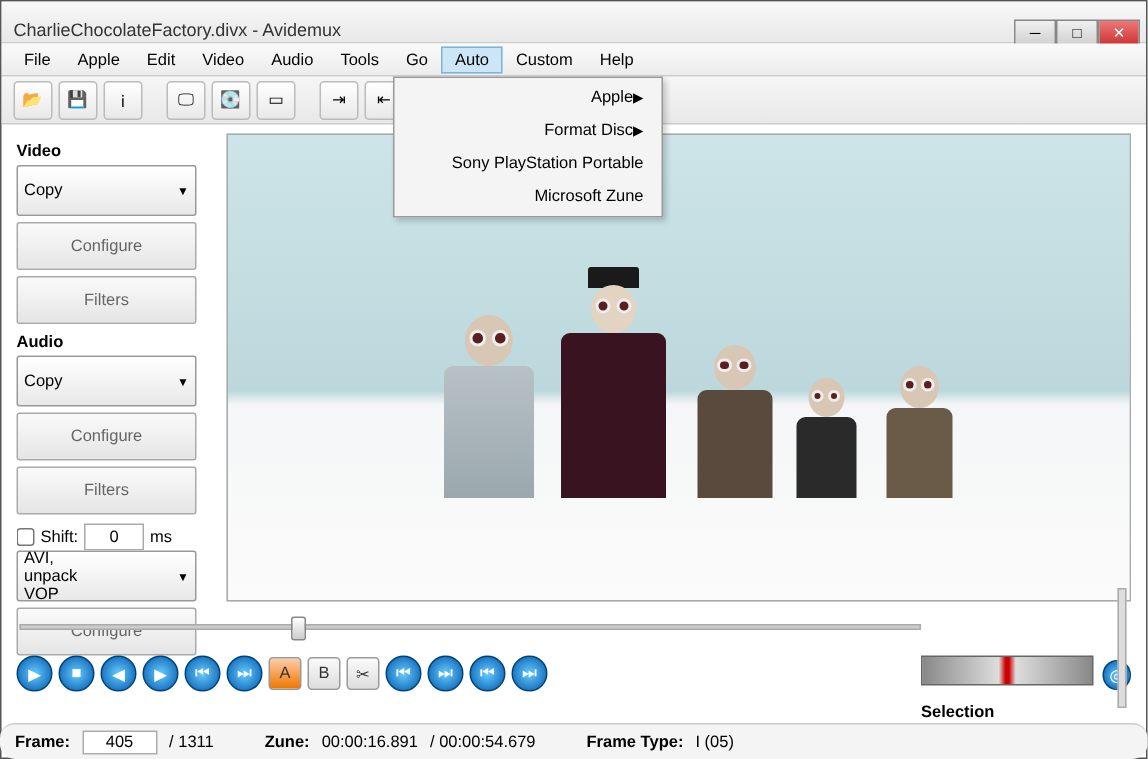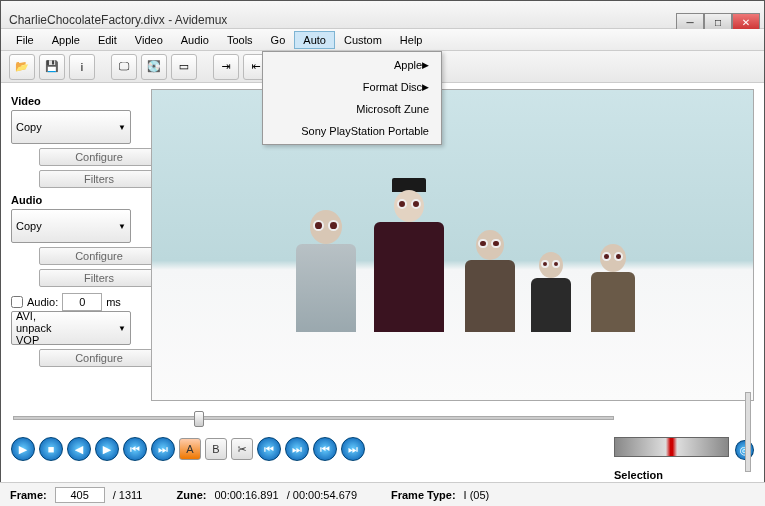--- a/index.html
+++ b/index.html
@@ -16,21 +16,21 @@
 .dditem { padding: 5px 10px; cursor: pointer; display: flex; justify-content: flex-end; align-items: center; }
 .submenu-arrow { font-size: 9px; }
 .toolbar { height: 32px; background: linear-gradient(#f6f6f6,#e8e8e8); border-bottom: 1px solid #ccc; display: flex; align-items: center; padding: 0 8px; gap: 4px; }
 .tbtn { width: 26px; height: 26px; border: 1px solid #bbb; background: linear-gradient(#fff,#e8e8e8); border-radius: 3px; display: flex; align-items: center; justify-content: center; cursor: pointer; }
 .tsep { width: 8px; }
 .mainrow { display: flex; height: 320px; }
 .sidebar { width: 150px; padding: 6px 10px; }
 .sectlabel { font-weight: bold; margin: 6px 0 3px; }
 .combo { width: 120px; height: 20px; border: 1px solid #999; background: linear-gradient(#fff,#e8e8e8); padding: 16px 4px; display: flex; align-items: center; justify-content: space-between; cursor: pointer; border-radius: 2px; gap: 45px; }
 .combo .arrow { font-size: 8px; }
-.sidebtn { width: 120px; height: 18px; border: 1px solid #aaa; background: linear-gradient(#fafafa,#e5e5e5); border-radius: 2px; display: flex; align-items: center; justify-content: center; cursor: pointer; margin-top: 4px; color: #666; margin-left: 28px; }
+.sidebtn { width: 120px; height: 32px; border: 1px solid #aaa; background: linear-gradient(#fafafa,#e5e5e5); border-radius: 2px; display: flex; align-items: center; justify-content: center; cursor: pointer; margin-top: 4px; color: #666; }
 .shiftrow { display: flex; align-items: center; gap: 4px; margin-top: 6px; }
 .shiftrow input[type=checkbox] { width: 12px; height: 12px; }
 .spinner { width: 40px; height: 18px; border: 1px solid #aaa; text-align: center; }
 .videopane { flex: 1; background: #c9e0e4; position: relative; border: 1px solid #aaa; margin: 6px 10px 2px 0; }
 .scene { position:absolute; inset:0; background: linear-gradient(#cde4e8 0%, #bcd8dc 55%, #f5f6f7 58%, #fbfbfb 100%); }
 .person { position:absolute; bottom:22%; display:flex; flex-direction:column; align-items:center; }
 .head { border-radius:50%; background:#d8c7b5; position:relative; }
 .glasses { position:absolute; top:30%; left:10%; width:80%; display:flex; justify-content:space-between; }
 .lens { width:42%; aspect-ratio:1; border-radius:50%; border:2px solid #eee; background:#5a1f1f; }
 .body { width:100%; border-radius:6px 6px 0 0; }
@@ -38,21 +38,21 @@
 .track { flex: 1; height: 4px; background: #ccc; border: 1px solid #aaa; position: relative; }
 .thumb { position: absolute; left: 30%; top: -6px; width: 10px; height: 16px; background: linear-gradient(#fff,#ccc); border: 1px solid #888; border-radius: 2px; }
 .controlsrow { display: flex; padding: 4px 10px; align-items: flex-start; gap: 6px; }
 .playbtns { display: flex; gap: 4px; flex: 1; align-items: center; }
 .pbtn { width: 24px; height: 24px; border-radius: 50%; background: radial-gradient(#6cf,#05a); border: 1px solid #047; display: flex; align-items: center; justify-content: center; color: #fff; font-size: 10px; cursor: pointer; }
 .pbtn.sq { border-radius: 3px; background: linear-gradient(#fafafa,#ddd); color: #333; width: 22px; height: 22px; border: 1px solid #999; }
 .rightcol { width: 140px; }
 .jog { width: 120px; height: 20px; background: linear-gradient(to right, #888,#ddd 45%, #c00 49%, #c00 51%, #ddd 55%, #888); border: 1px solid #666; margin-bottom: 6px; }
 .selrow { display: flex; align-items: center; gap: 6px; margin-top: 3px; }
 .selval { width: 60px; height: 16px; border: 1px solid #aaa; background: #f8f8f8; text-align: center; font-size: 10px; display: flex; align-items: center; justify-content: center; }
-.statusbar { position: absolute; bottom: 0; left: 0; right: 0; height: 24px; border-top: 1px solid #ccc; background: #f4f4f4; display: flex; align-items: center; padding: 0 10px; gap: 8px; }
+.statusbar { position: absolute; bottom: 0; left: 0; right: 0; height: 24px; border-top: 1px solid #ccc; background: #f4f4f4; display: flex; align-items: center; padding: 0 10px; gap: 8px; border-radius: 10px; }
 .statusbar b { font-weight: bold; }
 .frameinput { width: 50px; height: 16px; border: 1px solid #aaa; text-align: center; padding: 0 2px; }
 .vscroll { position: absolute; right: 14px; top: 392px; width: 6px; height: 80px; background: #ddd; border: 1px solid #aaa; }
 </style>
 </head>
 <body>
 
 <div class="titlebar">
   <span class="title">CharlieChocolateFactory.divx - Avidemux</span>
   <div class="winbtns">
@@ -77,24 +77,24 @@
   <div class="dropdown">
     <div class="dditem">
       <span>Apple</span>
       <span class="submenu-arrow">▶</span>
     </div>
     <div class="dditem">
       <span>Format Disc</span>
       <span class="submenu-arrow">▶</span>
     </div>
     <div class="dditem">
+      <span>Sony PlayStation Portable</span>
+    </div>
+    <div class="dditem">
       <span>Microsoft Zune</span>
-    </div>
-    <div class="dditem">
-      <span>Sony PlayStation Portable</span>
     </div>
   </div>
 </div>
 
 <div class="toolbar">
   <div class="tbtn">
       <span>📂</span>
     </div>
   <div class="tbtn">
       <span>💾</span>
@@ -136,21 +136,21 @@
 
     <div class="sectlabel">Audio</div>
     <div class="combo">
       <span>Copy</span>
       <span class="arrow">▼</span>
     </div>
     <div class="sidebtn">Configure</div>
     <div class="sidebtn">Filters</div>
     <div class="shiftrow">
       <input type="checkbox" style="">
-      <span>Audio:</span>
+      <span>Shift:</span>
       <input class="spinner" value="0" style="">
       <span>ms</span>
     </div>
 
     <div class="combo">
       <span>AVI, unpack VOP</span>
       <span class="arrow">▼</span>
     </div>
     <div class="sidebtn">Configure</div>
   </div>

